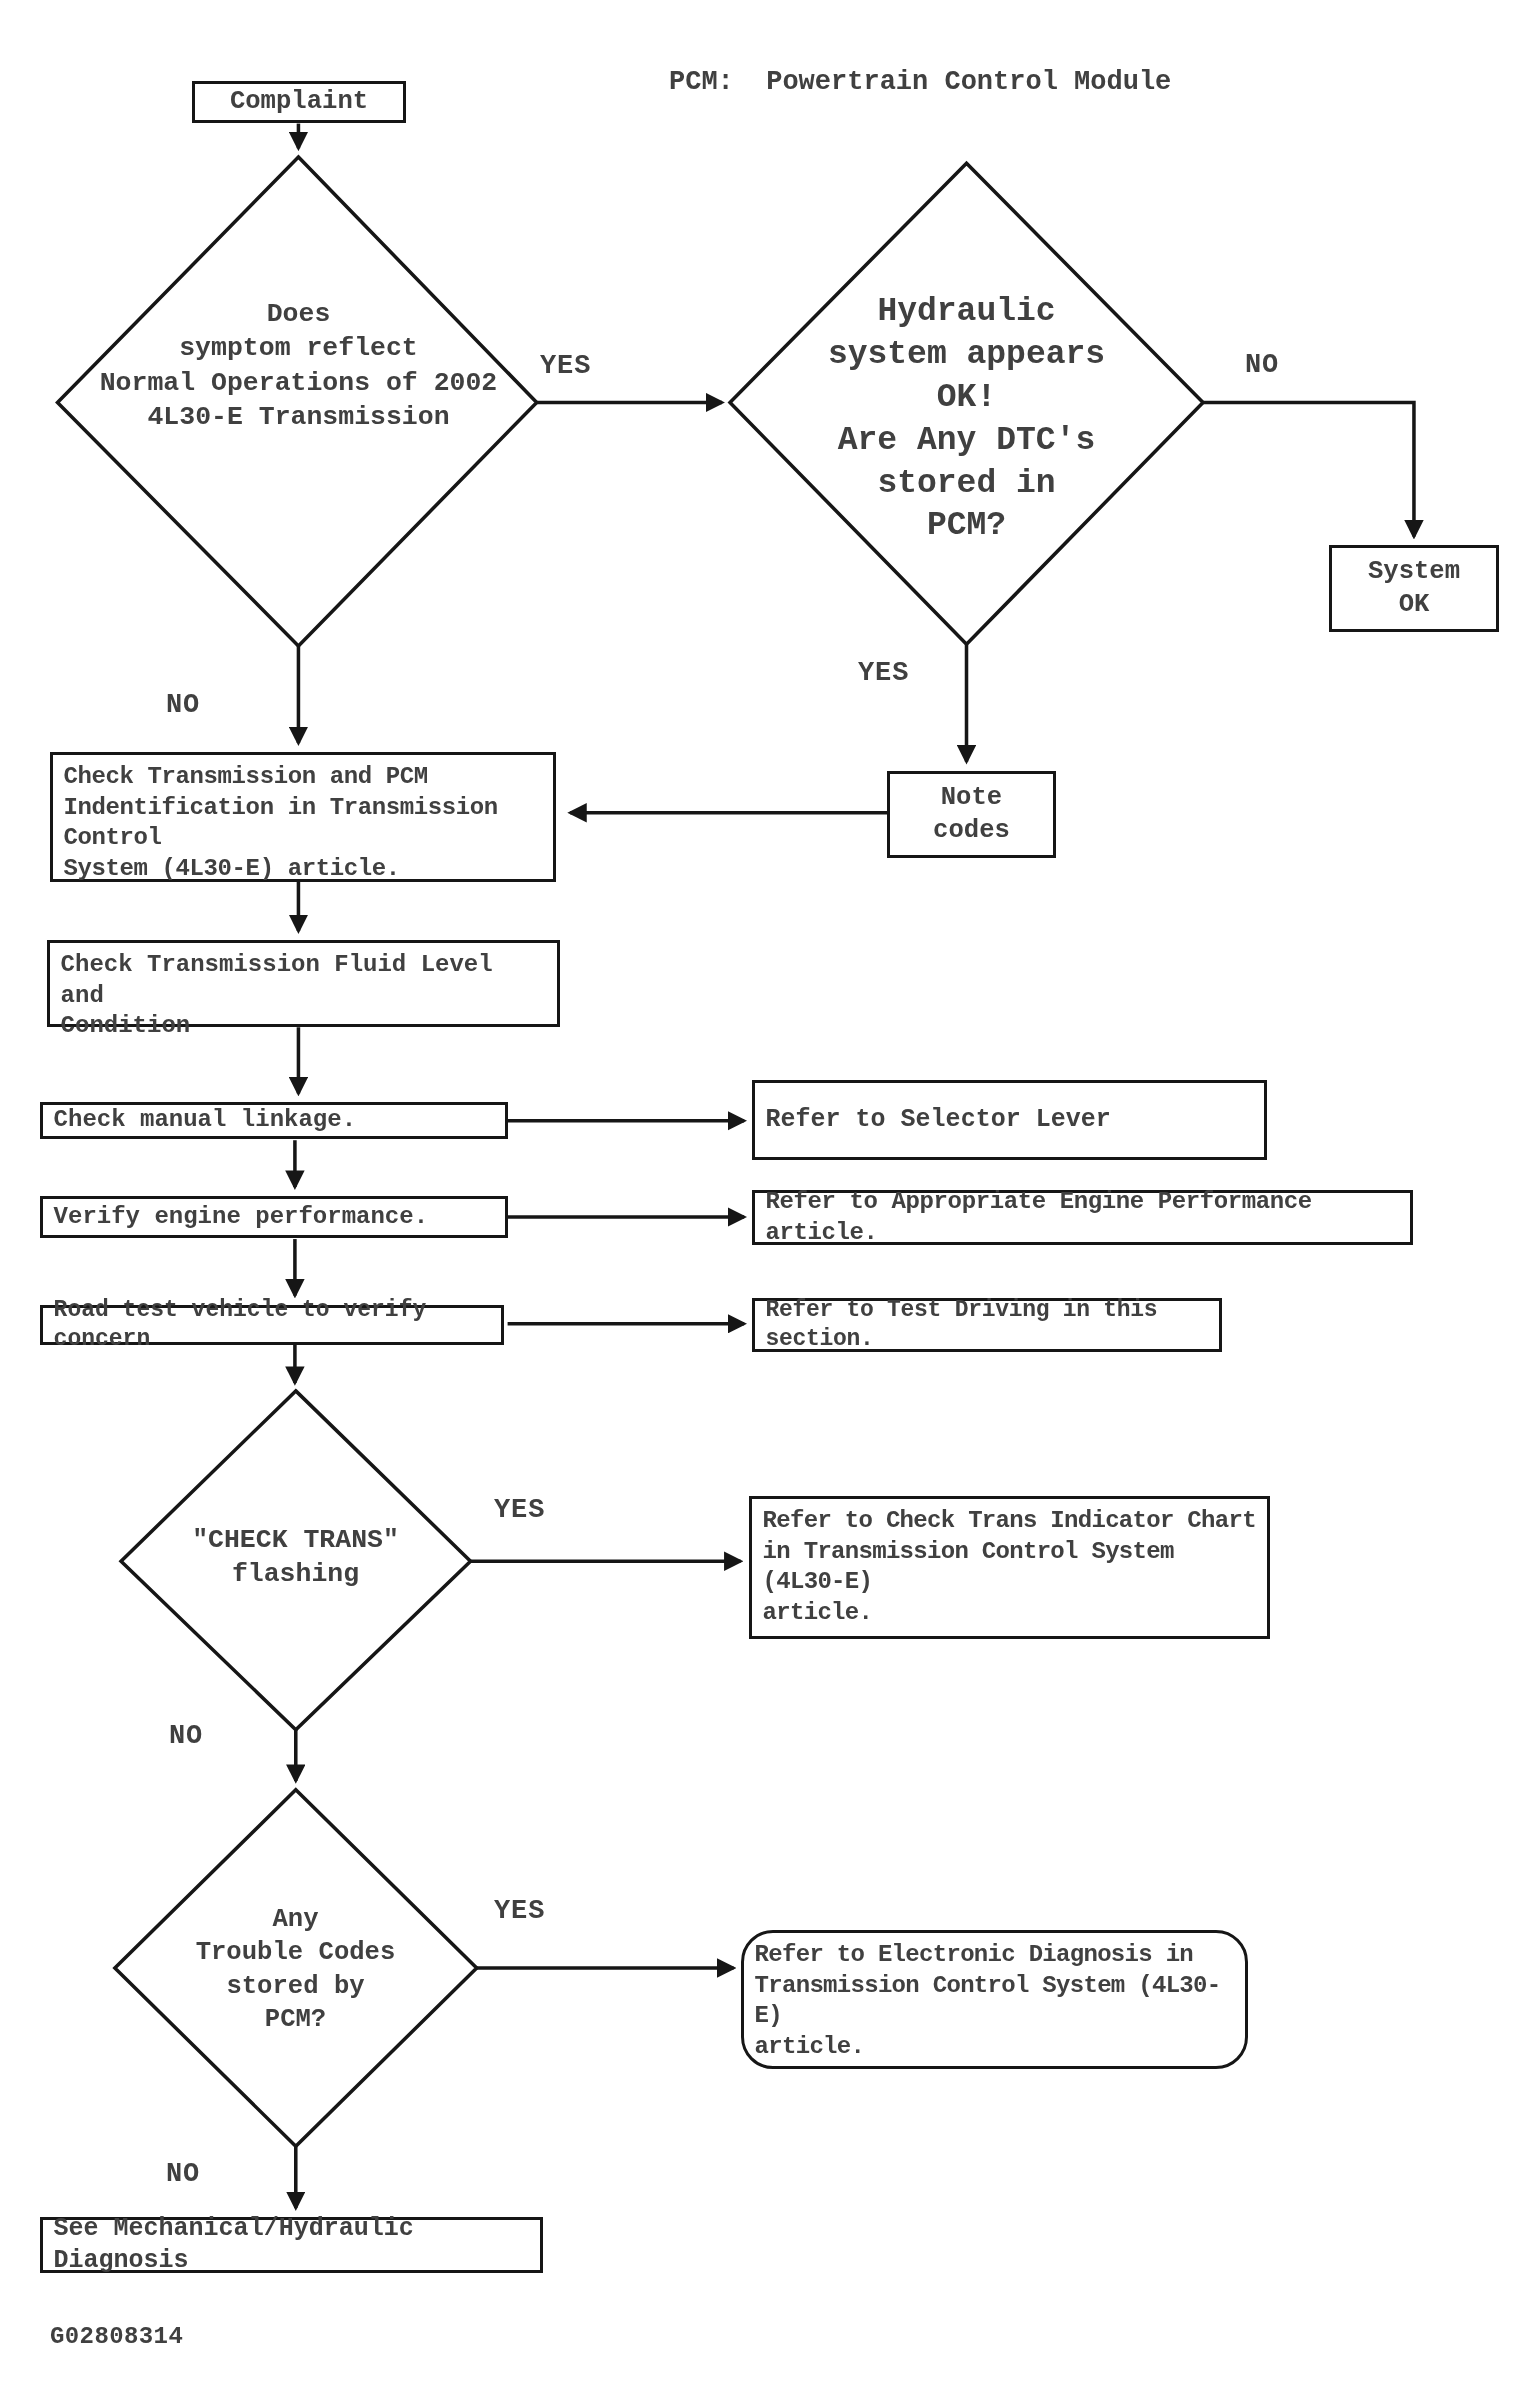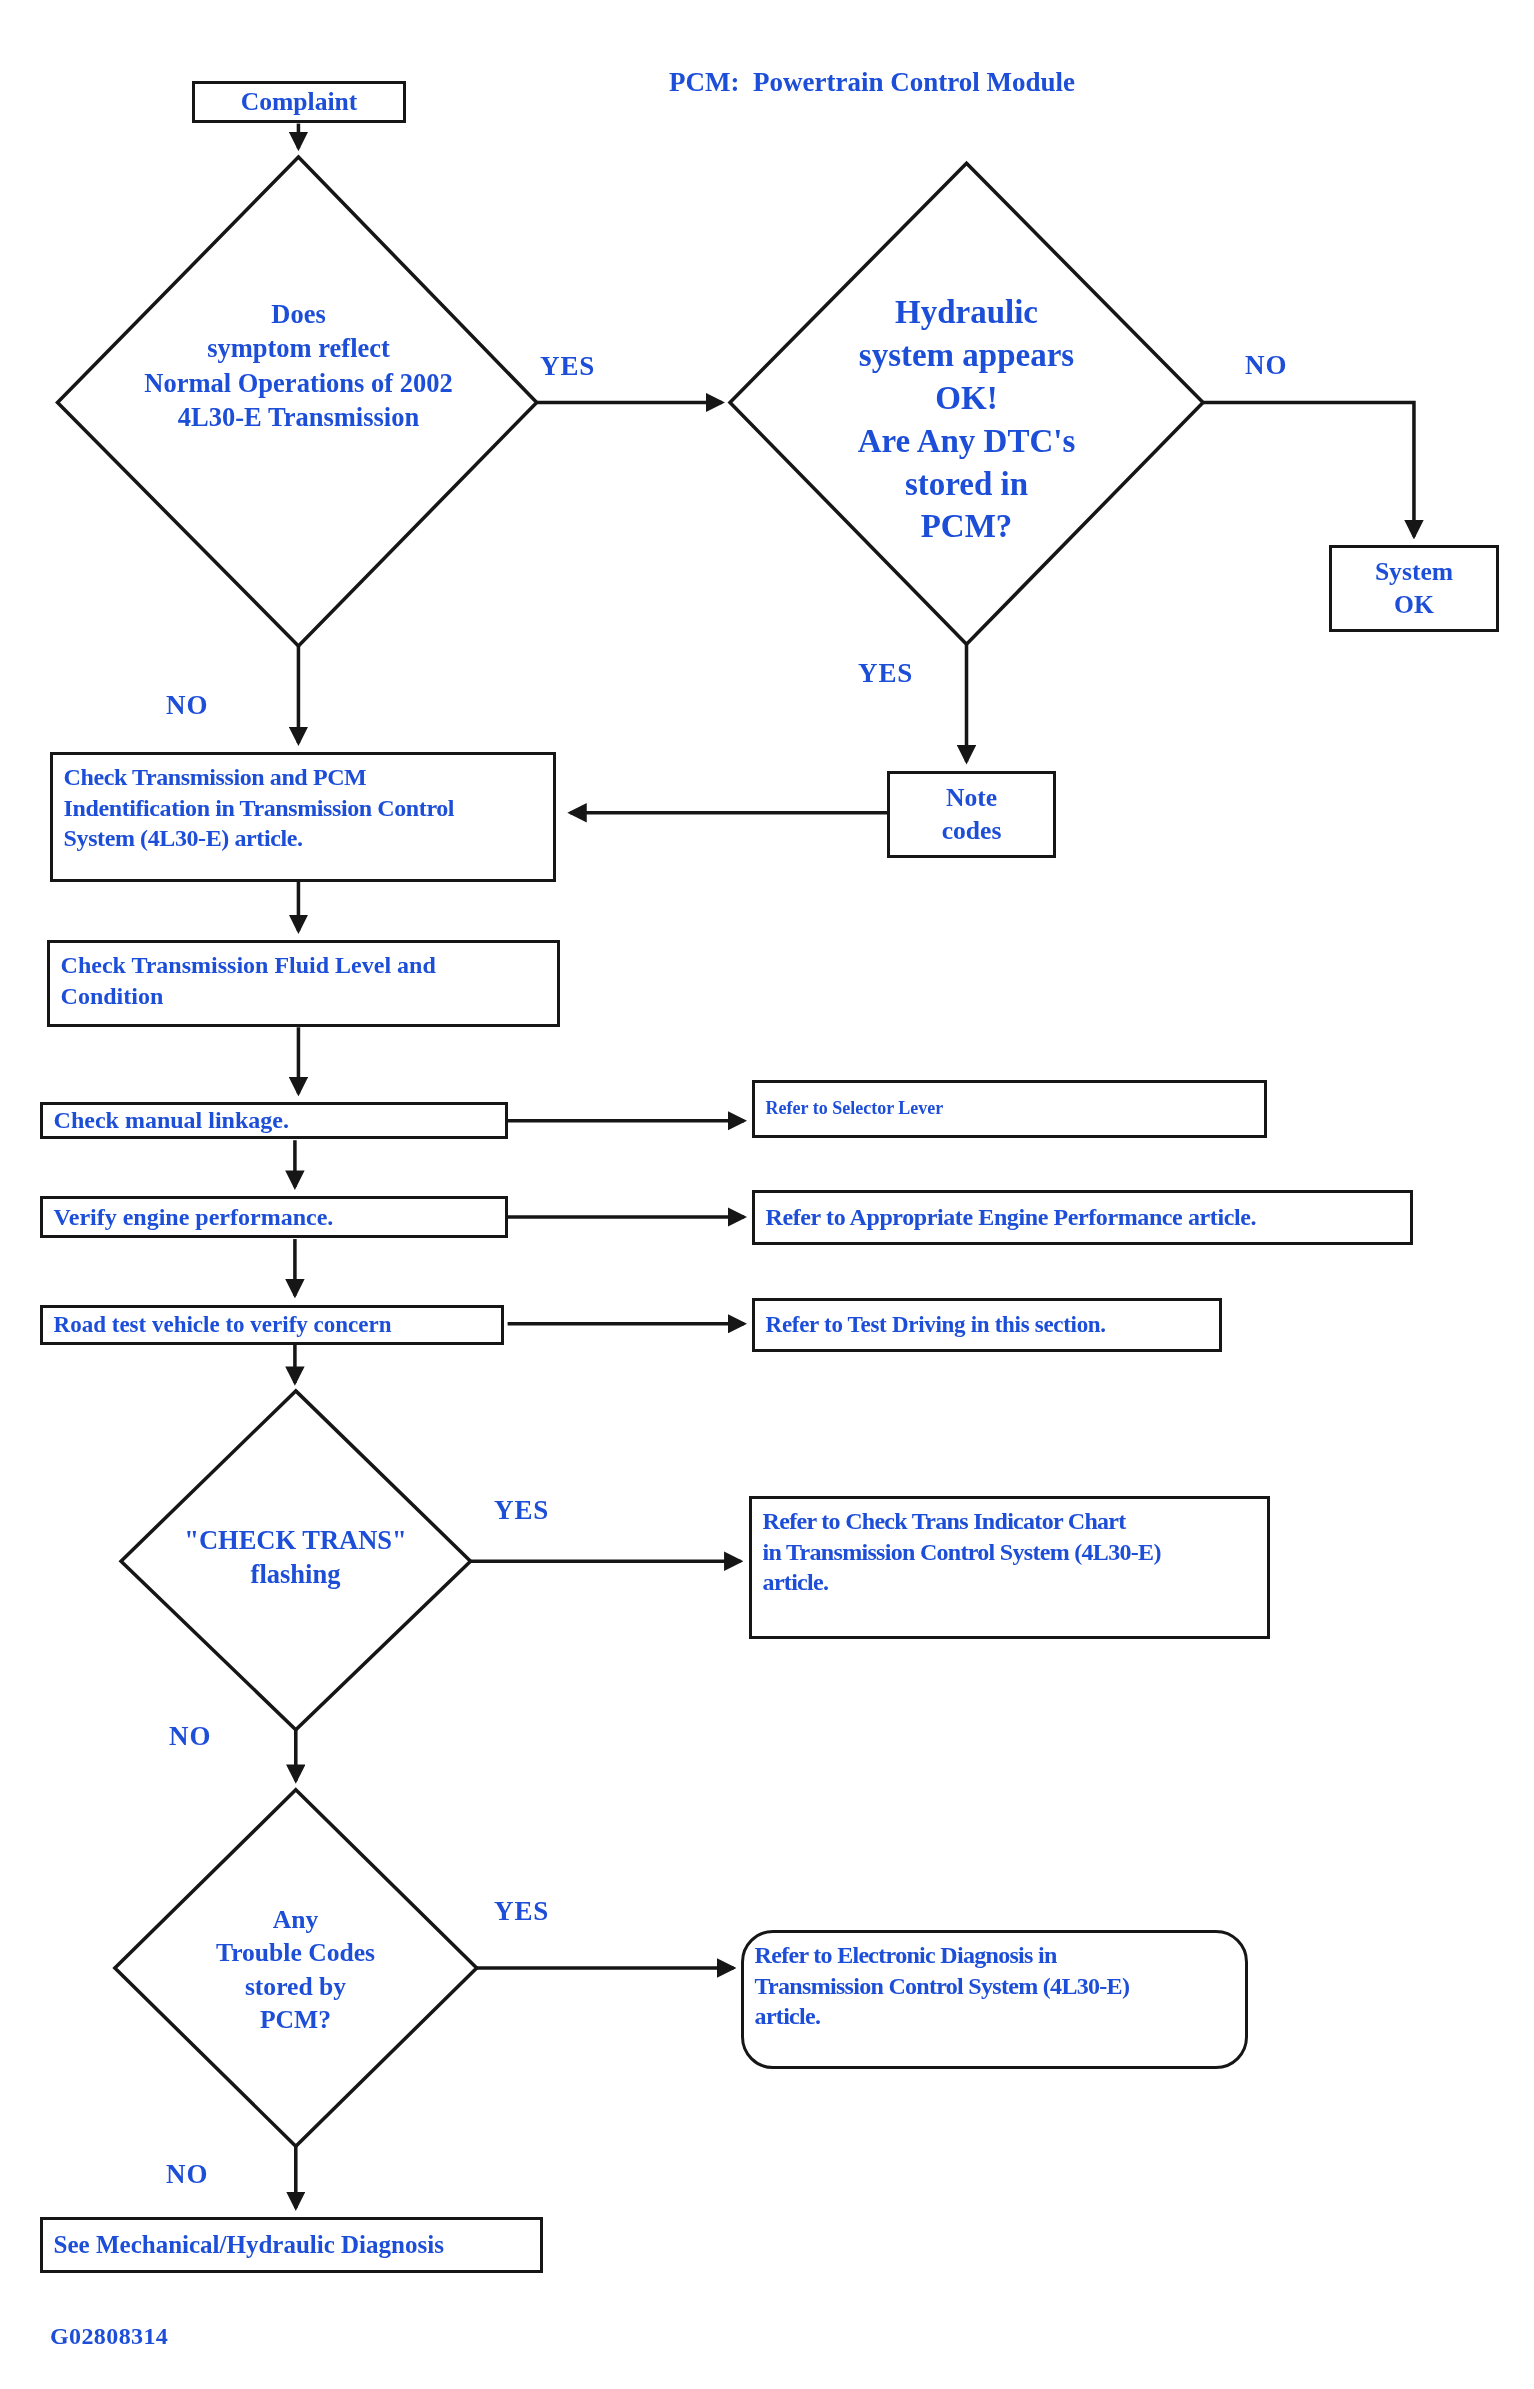--- a/index.html
+++ b/index.html
@@ -1,17 +1,17 @@
 <!DOCTYPE html>
 <html style="font-size:14px"><head>
 <meta charset="utf-8">
 <style>
   html,body{margin:0;padding:0;background:#ffffff;}
   .page{position:relative;width:1535px;height:2389px;background:#ffffff;
-        font-family:Liberation Serif, serif;color:#1d4ed8;overflow:hidden;}
+        font-family:Liberation Mono, monospace;color:#404040;overflow:hidden;}
   .layer{position:absolute;left:0;top:0;}
   .node{position:absolute;box-sizing:border-box;border:3.5px solid #161616;background:#ffffff;
         font-weight:700;line-height:1.28;white-space:pre-line;display:flex;}
   .node.center{align-items:center;justify-content:center;text-align:center;}
   .node.lpad{align-items:flex-start;padding:7px 10.6px;text-align:left;}
   .node.lmid{align-items:center;padding:3.5px 10.6px;text-align:left;}
   .dtext{position:absolute;text-align:center;font-weight:700;white-space:pre-line;line-height:1.3;}
   .elabel{position:absolute;font-weight:700;font-size:27px;letter-spacing:0.9px;}
   .title{position:absolute;font-weight:700;font-size:27px;white-space:pre;}
   .gcode{position:absolute;font-weight:700;font-size:24px;letter-spacing:0.4px;}
@@ -67,21 +67,21 @@
 
   <div class="node lpad" style="left:50px;top:752px;width:506px;height:130px;font-size:24px;letter-spacing:-0.4px;">Check Transmission and PCM
 Indentification in Transmission Control
 System (4L30-E) article.</div>
 
   <div class="node lpad" style="left:47px;top:940px;width:513px;height:87px;font-size:24px;">Check Transmission Fluid Level and
 Condition</div>
 
   <div class="node lmid" style="left:40px;top:1102px;width:468px;height:37px;font-size:24px;">Check manual linkage.</div>
 
-  <div class="node lmid" style="left:752px;top:1080px;width:515px;height:58px;font-size:18px;">Refer to Selector Lever</div>
+  <div class="node lmid" style="left:752px;top:1080px;width:515px;height:80px;font-size:25px;">Refer to Selector Lever</div>
 
   <div class="node lmid" style="left:40px;top:1196px;width:468px;height:42px;font-size:24px;">Verify engine performance.</div>
 
   <div class="node lmid" style="left:752px;top:1190px;width:661px;height:55px;font-size:24px;letter-spacing:-0.4px;">Refer to Appropriate Engine Performance article.</div>
 
   <div class="node lmid" style="left:40px;top:1305px;width:464px;height:40px;font-size:23px;">Road test vehicle to verify concern</div>
 
   <div class="node lmid" style="left:752px;top:1298px;width:470px;height:54px;font-size:23px;letter-spacing:-0.3px;">Refer to Test Driving in this section.</div>
 
   <div class="node lpad" style="left:749px;top:1496px;width:521px;height:143px;font-size:24px;letter-spacing:-0.7px;">Refer to Check Trans Indicator Chart

